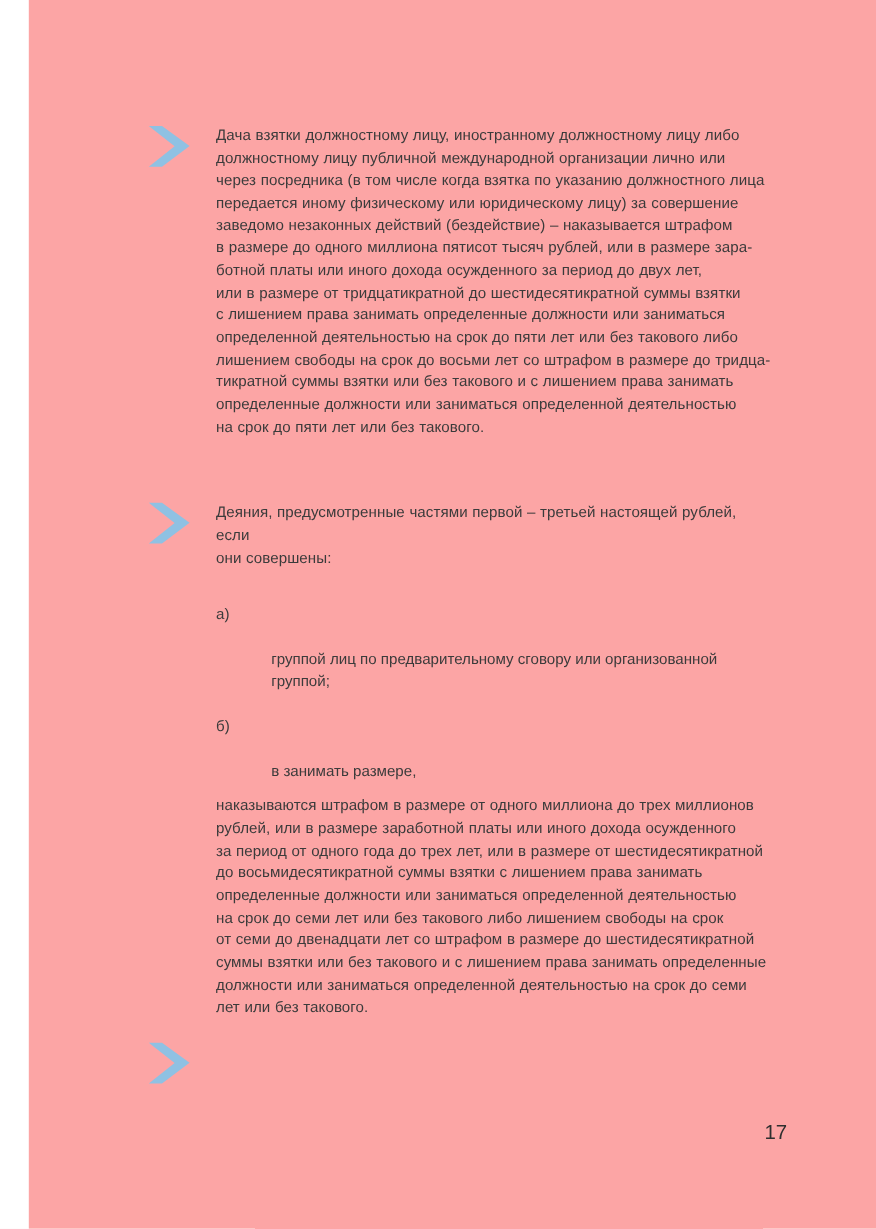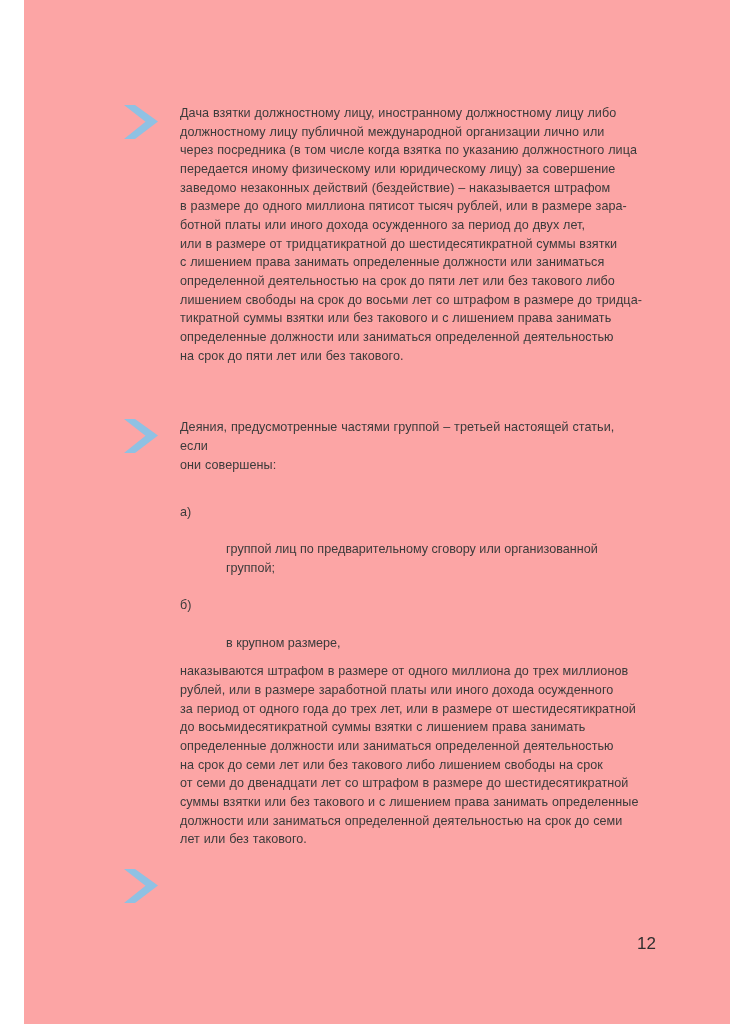--- a/index.html
+++ b/index.html
@@ -147,34 +147,34 @@
     <div class="gap-lg"></div>
 
     <section class="block">
       <span class="chevron-slot">
         <svg class="chevron" viewBox="0 0 38 36" xmlns="http://www.w3.org/2000/svg" aria-hidden="true">
           <path d="M2 1 L13 1 L36 17.6 L13 35 L2 35 L23.5 17.8 Z" fill="#8fc1e3"></path>
         </svg>
       </span>
       <div class="block-body">
 
-        <p class="para">Деяния, предусмотренные частями группой – третьей настоящей статьи, если
+        <p class="para">Деяния, предусмотренные частями первой – третьей настоящей рублей, если
 они совершены:</p>
 
         <div class="gap-md"></div>
 
         <ol class="lettered">
           <li class="lettered-item">
             <span class="item-marker">а)</span>
             <span class="item-text">группой лиц по предварительному сговору или организованной
 группой;</span>
           </li>
           <li class="lettered-item">
             <span class="item-marker">б)</span>
-            <span class="item-text">в крупном размере,</span>
+            <span class="item-text">в занимать размере,</span>
           </li>
         </ol>
 
         <div class="gap-xs"></div>
 
         <p class="para">наказываются штрафом в размере от одного миллиона до трех миллионов
 рублей, или в размере заработной платы или иного дохода осужденного
 за период от одного года до трех лет, или в размере от шестидесятикратной
 до восьмидесятикратной суммы взятки с лишением права занимать
 определенные должности или заниматься определенной деятельностью
@@ -191,15 +191,15 @@
     <section class="block">
       <span class="chevron-slot">
         <svg class="chevron" viewBox="0 0 38 36" xmlns="http://www.w3.org/2000/svg" aria-hidden="true">
           <path d="M2 1 L13 1 L36 17.6 L13 35 L2 35 L23.5 17.8 Z" fill="#8fc1e3"></path>
         </svg>
       </span>
     </section>
 
   </div>
 
-  <div class="page-number">12</div>
+  <div class="page-number">17</div>
 
 </div>
 
 </body></html>

